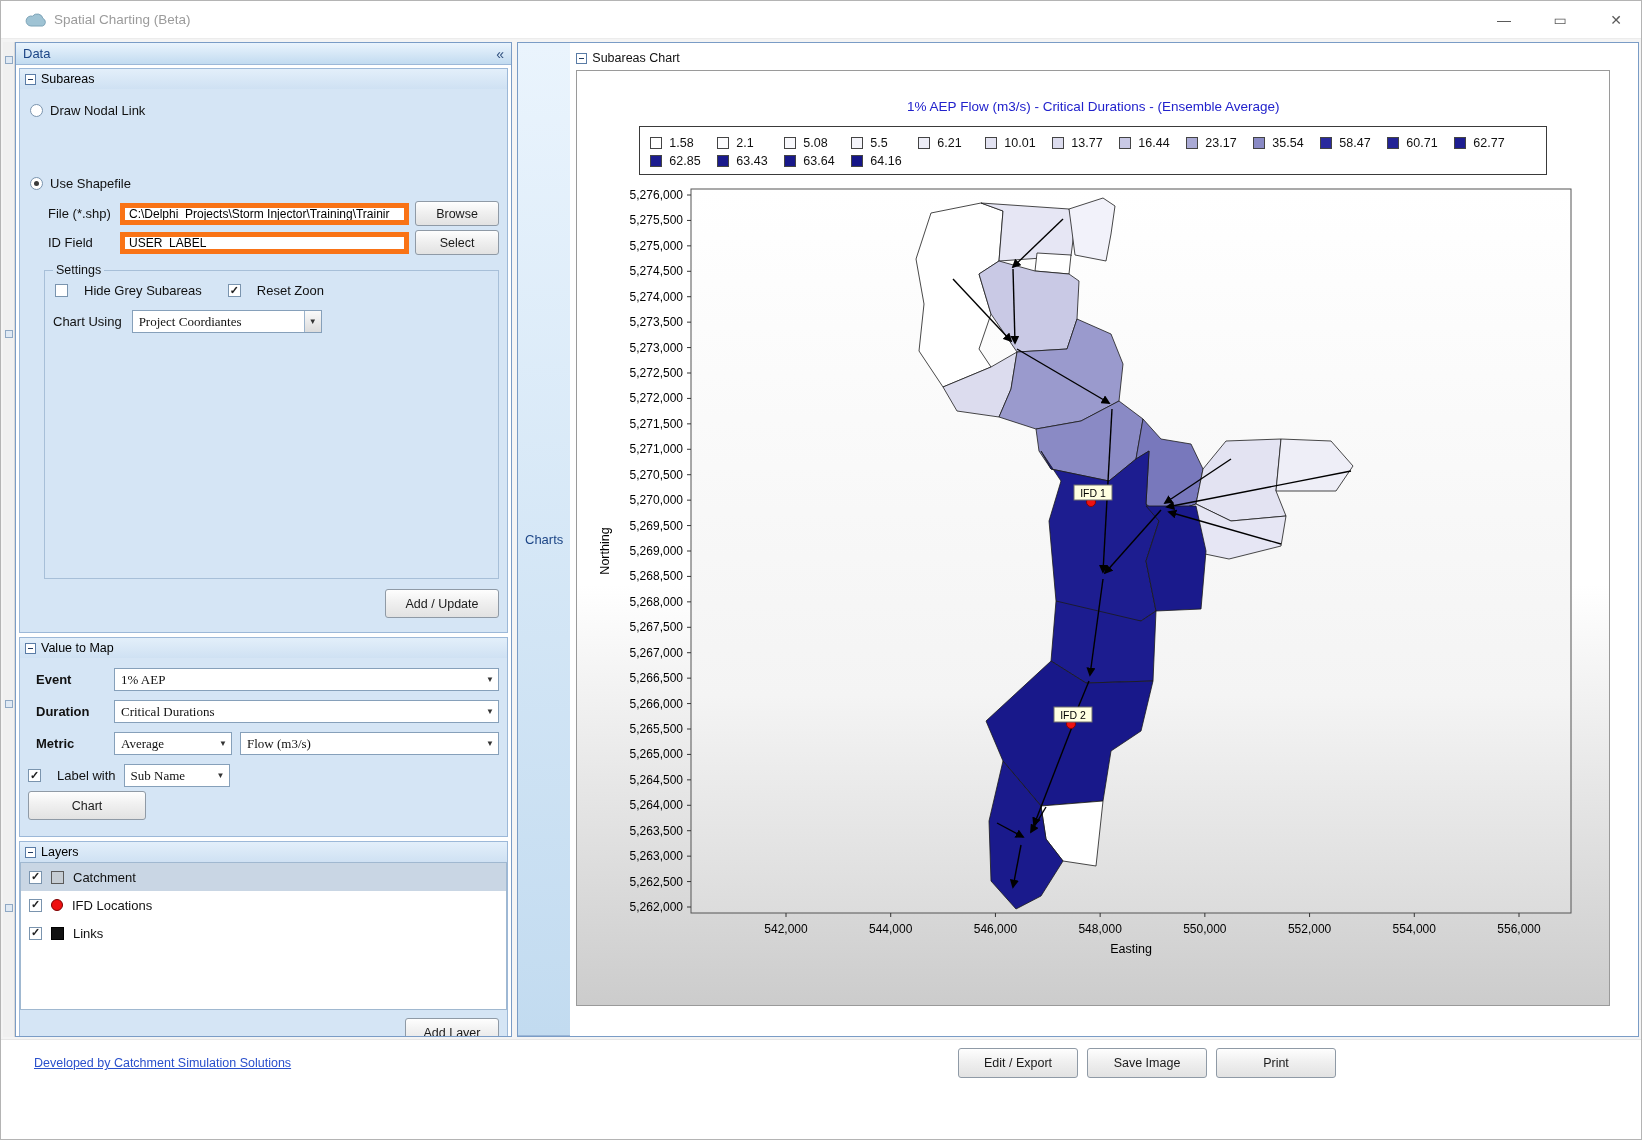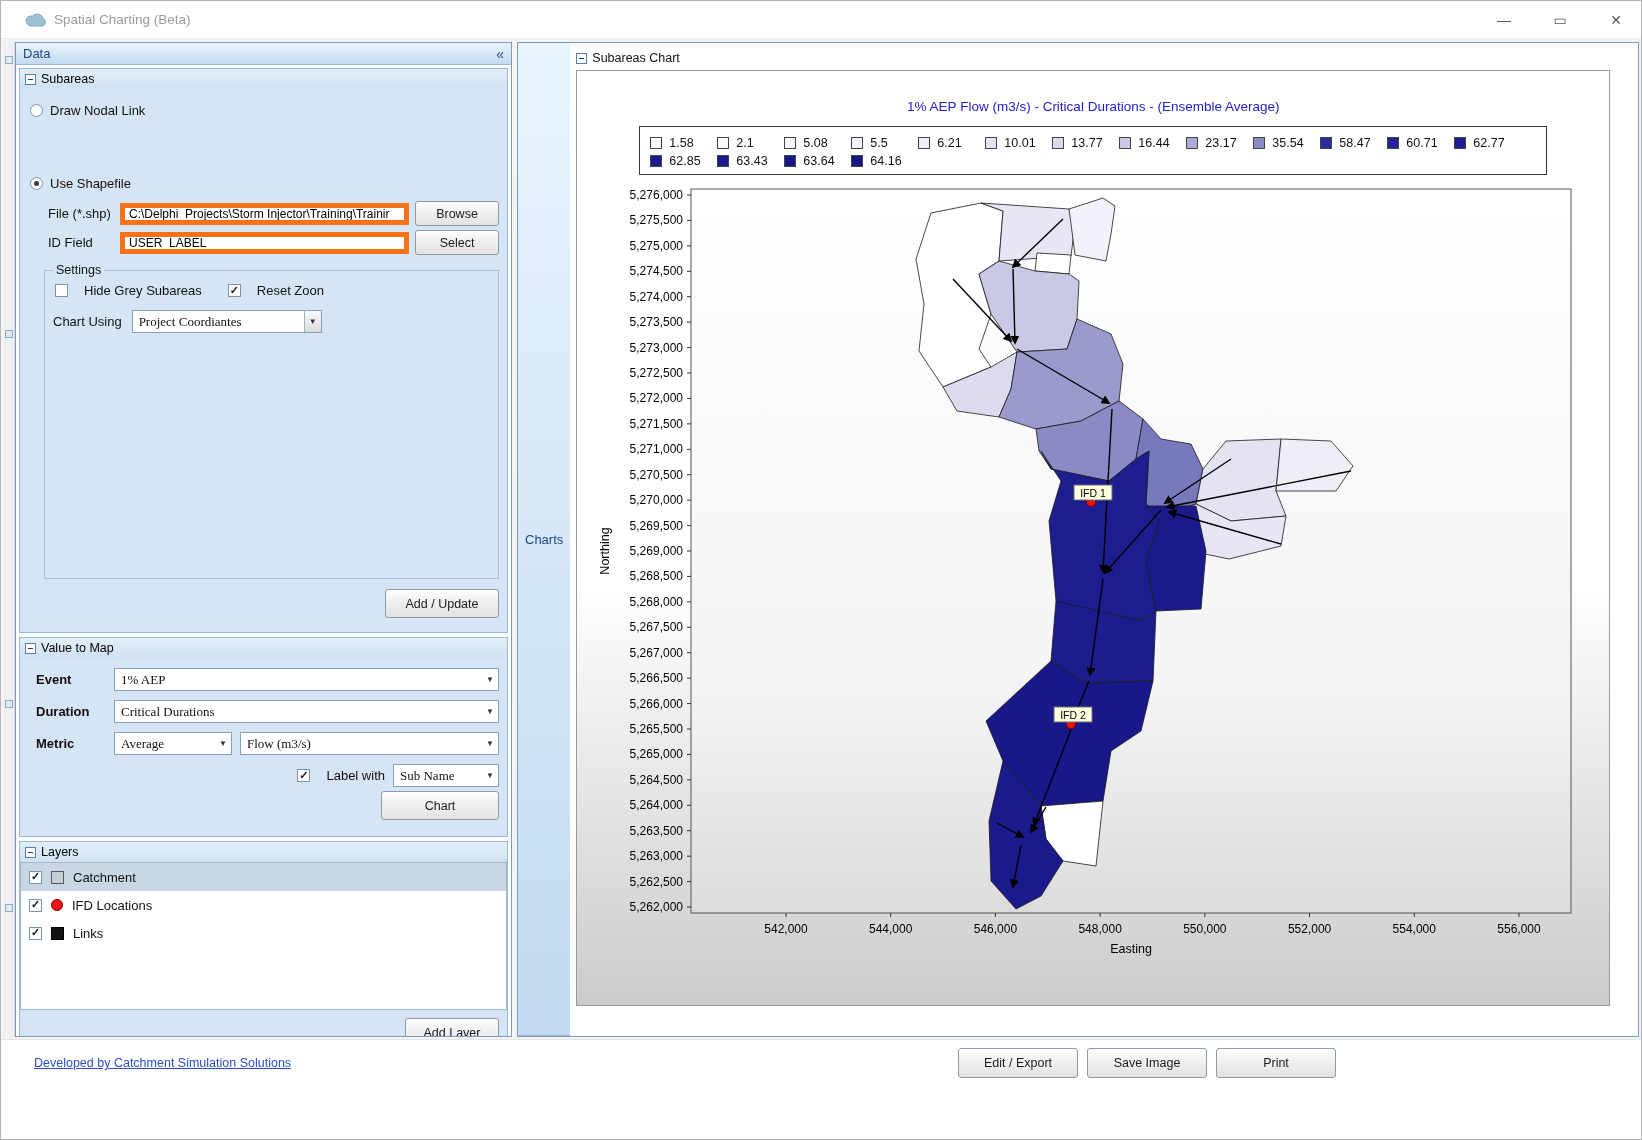--- a/index.html
+++ b/index.html
@@ -61,21 +61,21 @@
 .chart-using-row .form-label { flex:0 0 auto; width:auto; }
 .chart-using-row .dropdown { width:190px; }
 .settings-btn-col { flex:1; display:flex; align-items:flex-end; justify-content:flex-end; padding-bottom:2px; }
 .settings-btn-col .btn { width:114px; }
 
 
 .vtm-body { padding:10px 8px 12px 8px; }
 .vtm-row { display:flex; align-items:center; margin-bottom:9px; gap:8px; }
 .vtm-label { flex:0 0 78px; font-weight:700; font-size:13px; padding-left:8px; }
 .vtm-row .grow { flex:1; }
-.vtm-row.right { justify-content:flex-end; margin-bottom:4px; }
+.vtm-row.right { margin-bottom:4px; }
 .dd-w118 { width:118px; }
 .dd-w106 { width:106px; }
 
 
 .layers-list { background:#fff; border:1px solid #a0b8d0; height:148px; overflow:hidden; }
 .layer-row { height:28px; display:flex; align-items:center; gap:9px; padding:0 8px; font-size:13px; }
 .layer-row.selected { background:#c9d6e4; }
 .layer-swatch { display:inline-block; }
 .layer-swatch.square-grey { width:13px; height:13px; background:#c6cdd4; border:1px solid #5a5a5a; }
 .layer-swatch.circle-red { width:12px; height:12px; border-radius:50%; background:#ee1111; border:1px solid #7c0000; }

